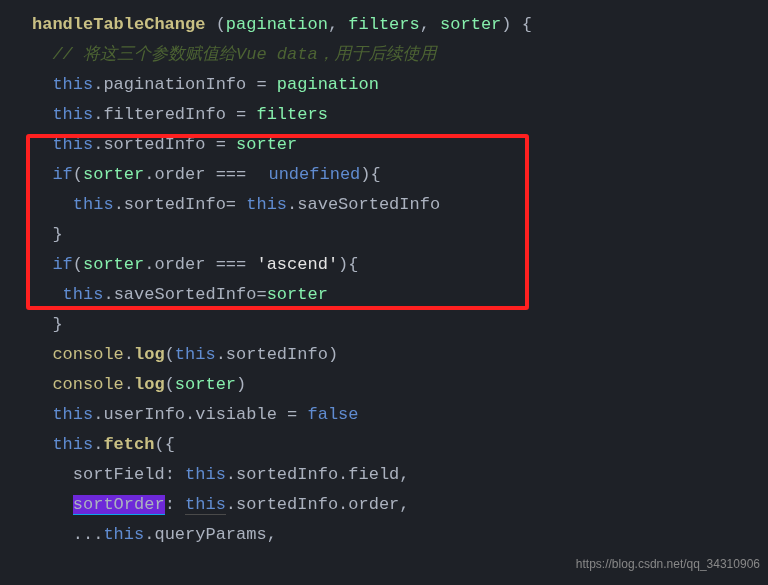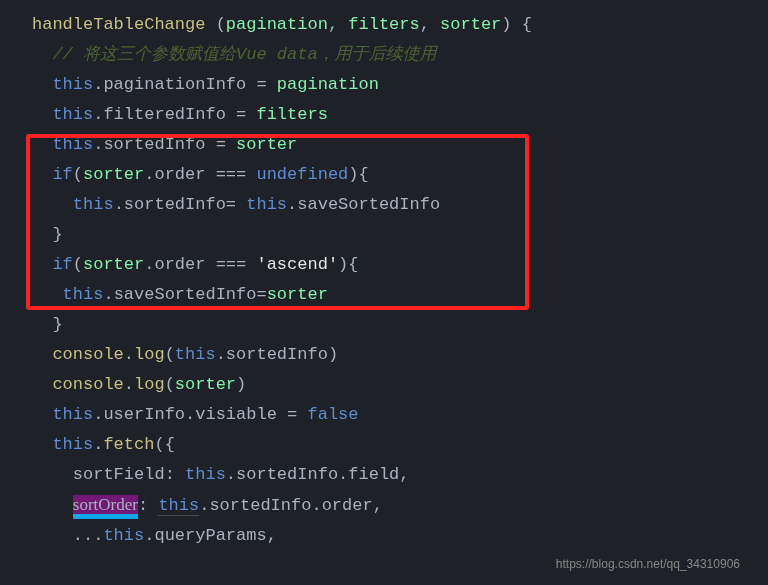--- a/index.html
+++ b/index.html
@@ -12,51 +12,50 @@
       width: 768px;
       height: 585px;
       overflow: hidden;
       position: relative;
     }
     .code-area {
       padding: 10px 0 0 32px;
       position: relative;
     }
     .line { white-space: pre; }
-    .c-func { color: #c9c084; }
+    .c-func { color: #c9c084; font-weight: bold; }
     .c-punc { color: #abb2bf; }
     .c-param { color: #86efac; }
     .c-comment { color: #4c6333; font-style: italic; }
     .c-keyword { color: #608cd1; }
     .c-this { color: #608cd1; }
     .c-prop { color: #abb2bf; }
-    .c-undef { color: #608cd1; }
+    .c-undef { color: #608cd1; margin-left: 12px; }
     .c-string { color: #e5e5e5; }
     .c-obj { color: #c9c084; margin-top: 38px; }
     .highlight-sel {
-      background: #701a75;
-      border-bottom: 5px solid #0ea5e9;
-      font-family: Liberation Serif, serif;
+      background: #6d28d9;
+      border-bottom: 1px solid #0ea5e9;
     }
     .highlight-mid {
       border-bottom: 1px solid #4a4a4a;
     }
     .red-box {
       position: absolute;
       border: 4px solid #ff2020;
       border-radius: 3px;
       pointer-events: none;
       left: 26px;
       top: 134px;
       width: 503px;
       height: 176px;
     }
     .watermark {
       position: absolute;
-      right: 28px;
+      right: 8px;
       bottom: 6px;
       color: #888;
       font-size: 12px;
       font-family: Arial, sans-serif;
     }
   </style>
 </head>
 <body>
 
 <div class="code-area">

